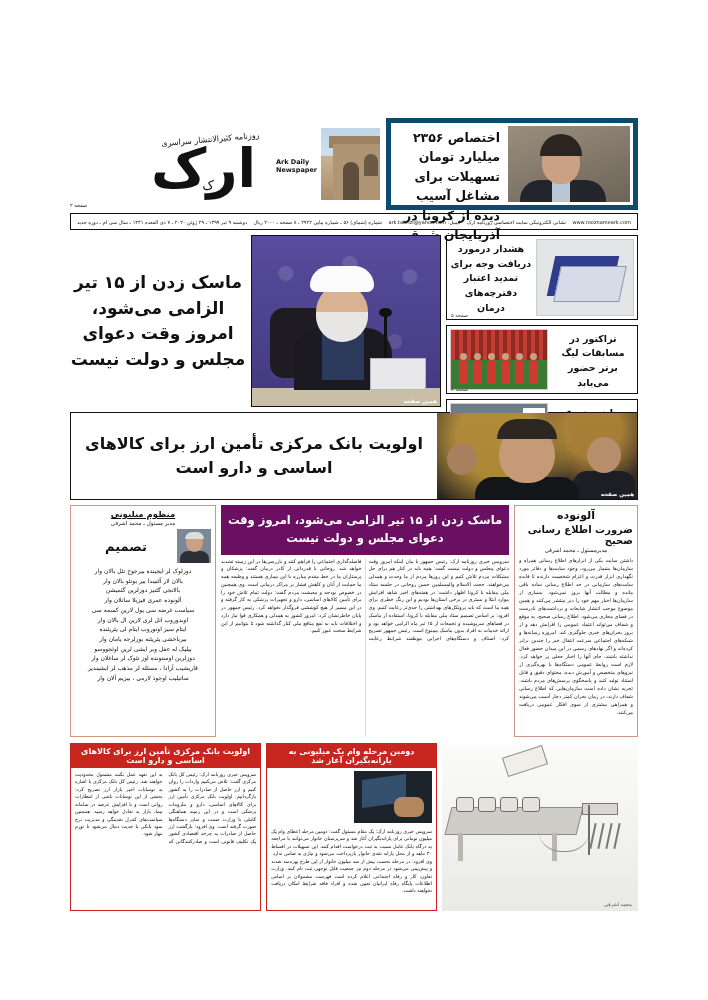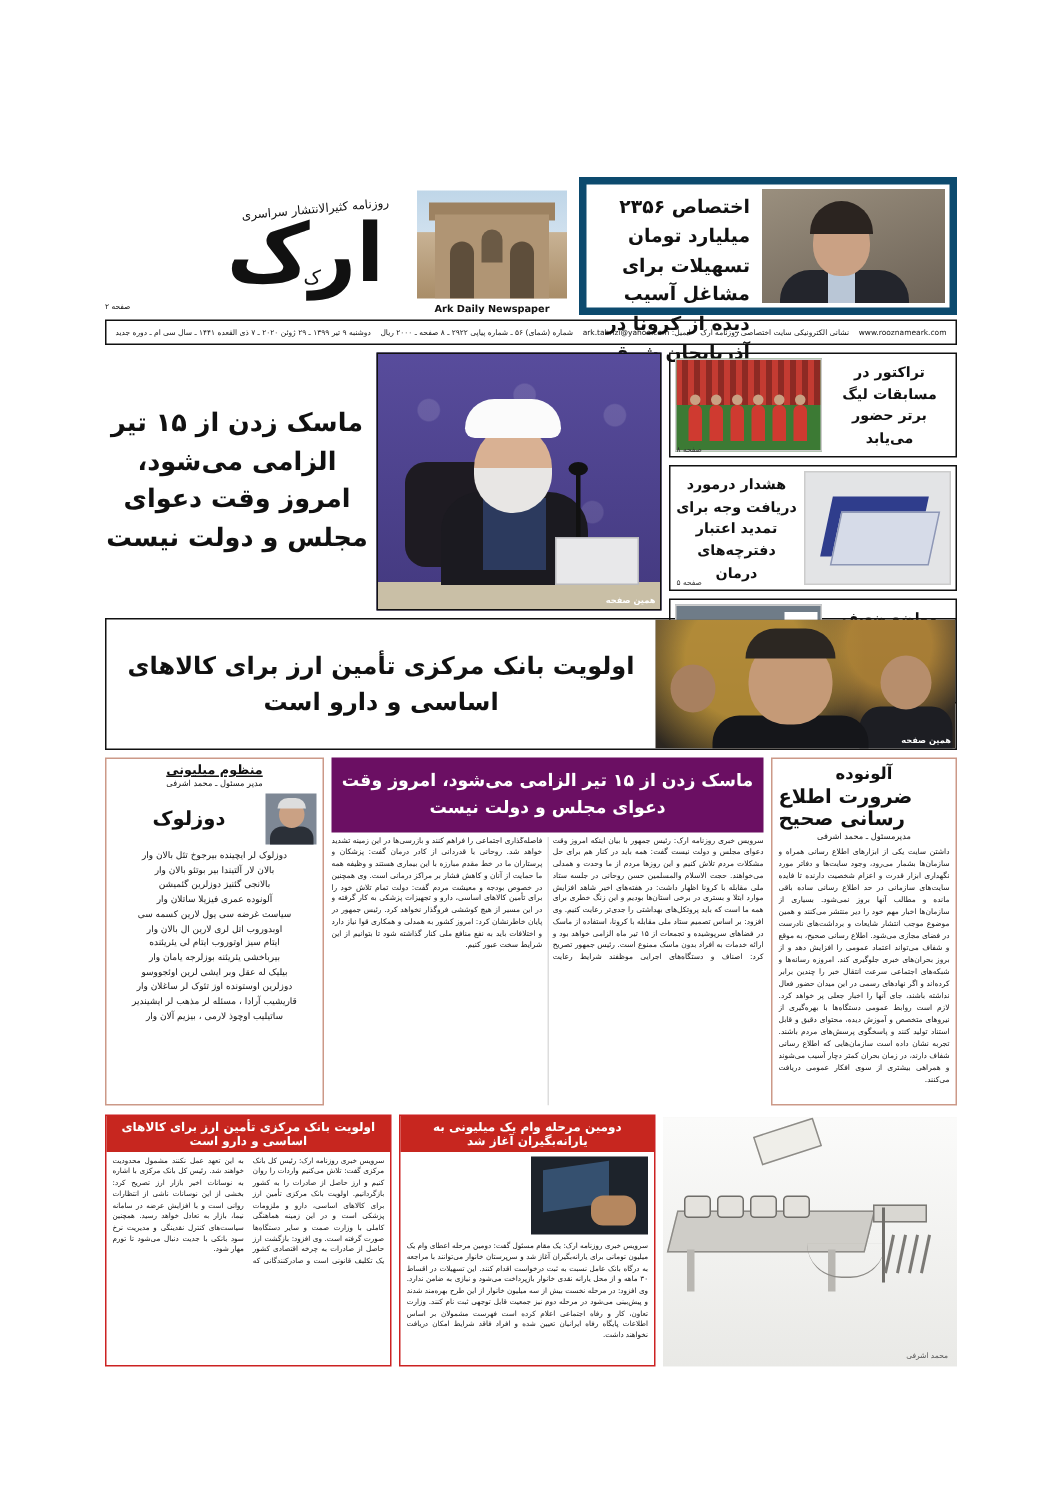--- a/index.html
+++ b/index.html
@@ -6,21 +6,21 @@
   body{width:708px;height:1000px;font-family:"DejaVu Sans","Liberation Sans",sans-serif;color:#111;}
   .page{position:relative;width:708px;height:1000px;background:#fff;overflow:hidden;}
   .sheet{position:absolute;left:70px;top:118px;width:568px;height:782px;}
 
   
   .masthead{display:flex;flex-direction:row-reverse;align-items:stretch;height:92px;gap:6px;}
   .logo-zone{width:196px;display:flex;flex-direction:column;align-items:flex-start;justify-content:center;padding-right:4px;}
   .logo-sub{font-size:8px;color:#111;transform:rotate(-5deg);margin-right:6px;letter-spacing:.5px;}
   .logo-main{font-size:54px;font-weight:bold;line-height:.85;margin-top:2px;margin-right:10px;letter-spacing:-2px;}
   .logo-dot{font-size:13px;margin-right:52px;margin-top:-14px;}
-  .arch{width:104px;display:flex;flex-direction:column;align-items:center;justify-content:flex-end;}
+  .arch{width:104px;display:flex;flex-direction:row;align-items:center;justify-content:flex-end;}
   .arch-img{width:100px;height:72px;position:relative;background:linear-gradient(#bfd6e8 0%,#cfe0ee 38%,#c8b294 39%,#a98d68 100%);overflow:hidden;}
   .arch-img .body{position:absolute;left:12px;top:16px;width:76px;height:56px;background:#b09574;}
   .arch-img .roof{position:absolute;left:8px;top:8px;width:84px;height:12px;background:#9d8261;}
   .arch-img .a1{position:absolute;left:22px;top:34px;width:16px;height:38px;background:#5e4e3b;border-radius:8px 8px 0 0;}
   .arch-img .a2{position:absolute;left:62px;top:34px;width:16px;height:38px;background:#5e4e3b;border-radius:8px 8px 0 0;}
   .arch-img .a3{position:absolute;left:43px;top:26px;width:14px;height:22px;background:#6b5a45;border-radius:7px 7px 0 0;}
   .arch-cap{font-size:6.5px;font-weight:bold;direction:ltr;margin-top:3px;}
   .lead-box{flex:1;border:5px solid #0c4a6e;display:flex;flex-direction:row-reverse;padding:3px;gap:4px;}
   .lead-title{flex:1;font-size:12.5px;font-weight:bold;line-height:1.55;text-align:right;padding:2px 4px 0 0;}
   .lead-photo{width:122px;background:linear-gradient(160deg,#9a8f7e,#6d6357);position:relative;overflow:hidden;}
@@ -104,21 +104,21 @@
   .poem-face .s{position:absolute;left:3px;top:22px;width:29px;height:14px;background:#2b3038;border-radius:8px 8px 0 0;}
   .poem-lines{margin-top:3px;font-size:6px;line-height:1.62;text-align:center;}
   .poem-lines div{white-space:nowrap;overflow:hidden;}
 
   .col-center{flex:1;display:flex;flex-direction:column;}
   .purple{background:#6b0f63;color:#fff;text-align:center;padding:7px 6px;font-size:11.5px;font-weight:bold;line-height:1.55;}
   .ctext{margin-top:3px;font-size:5px;line-height:1.55;text-align:justify;column-count:2;column-gap:7px;column-rule:1px solid #ddd;overflow:hidden;flex:1;}
 
   .col-edit{width:124px;border:1px solid #c98;padding:3px 4px;box-sizing:border-box;}
   .edit-head{text-align:center;font-size:11px;font-weight:bold;}
-  .edit-sub{text-align:left;font-size:13px;font-weight:bold;margin-top:2px;}
+  .edit-sub{text-align:right;font-size:10px;font-weight:bold;margin-top:2px;}
   .edit-by{text-align:center;font-size:5.5px;margin-top:1px;}
   .edit-text{margin-top:3px;font-size:5px;line-height:1.6;text-align:justify;overflow:hidden;}
 
   
   .bottom{margin-top:6px;display:flex;flex-direction:row-reverse;gap:5px;height:168px;}
   .bcol{display:flex;flex-direction:column;}
   .bc-red{flex:1;border:1px solid #c22;padding:0 0 3px 0;box-sizing:border-box;}
   .bc-red2{flex:1;border:1px solid #c22;padding:0 0 3px 0;box-sizing:border-box;}
   .bc-blue{width:196px;box-sizing:border-box;}
   .bhead-red{background:#c7261f;color:#fff;text-align:center;font-size:8px;font-weight:bold;padding:3px 4px;}
@@ -195,43 +195,43 @@
           <div class="inner"></div>
         <div class="face"></div>
           <div class="beard"></div>
           <div class="turban"></div>
         <div class="mic"></div>
           <div class="laptop"></div>
         <div class="pageref-ov">همین صفحه</div>
       </div>
       <div class="side-col">
 
+        <div class="teaser">
+          <div class="teaser-title">هشدار درمورد دریافت وجه برای تمدید اعتبار دفترچه‌های درمان</div>
+          <div class="teaser-photo tp-book">
+            <div class="b1"></div>
+              <div class="b2"></div>
+          </div>
+          <div class="tref">صفحه ۵</div>
+        </div>
+
         <div class="teaser rev">
           <div class="teaser-title">تراکتور در مسابقات لیگ برتر حضور می‌یابد</div>
           <div class="teaser-photo tp-team">
             <div class="crowd"></div>
             <div class="p" style="left:8px"></div>
               <div class="p" style="left:22px"></div>
             <div class="p" style="left:36px"></div>
               <div class="p" style="left:50px"></div>
             <div class="p" style="left:64px"></div>
               <div class="p" style="left:78px"></div>
           </div>
           <div class="tref">صفحه ۸</div>
         </div>
 
-        <div class="teaser">
-          <div class="teaser-title">هشدار درمورد دریافت وجه برای تمدید اعتبار دفترچه‌های درمان</div>
-          <div class="teaser-photo tp-book">
-            <div class="b1"></div>
-              <div class="b2"></div>
-          </div>
-          <div class="tref">صفحه ۵</div>
-        </div>
-
         <div class="teaser rev">
           <div class="teaser-title">مواضع ضعیف نتانیاهو در قبال ایران ما را به لبه پرتگاه می‌کشاند</div>
           <div class="teaser-photo tp-man">
             <div class="flag"></div>
               <div class="suit"></div>
               <div class="face"></div>
               <div class="hair"></div>
           </div>
           <div class="tref">صفحه ۴</div>
         </div>
@@ -254,21 +254,21 @@
         <div class="band2-ref">همین صفحه</div>
       </div>
     </div>
 
     <div class="middle">
 
       <div class="col-poem">
         <div class="poem-head">منظوم میلیونی</div>
         <div class="poem-by">مدیر مسئول ـ محمد اشرفی</div>
         <div class="poem-row">
-          <div class="poem-title">دوزلوک</div>
+          <div class="poem-title">تصمیم</div>
           <div class="poem-face">
             <div class="s"></div>
               <div class="f"></div>
               <div class="h"></div>
           </div>
         </div>
         <div class="poem-lines">
           <div>دوزلوک لر ایچینده بیرجوخ تئل بالان وار</div>
           <div>بالان لار آلتیندا بیر بوتئو بالان وار</div>
           <div>بالانجی گئنیز دوزلرین گئمیشن</div>

